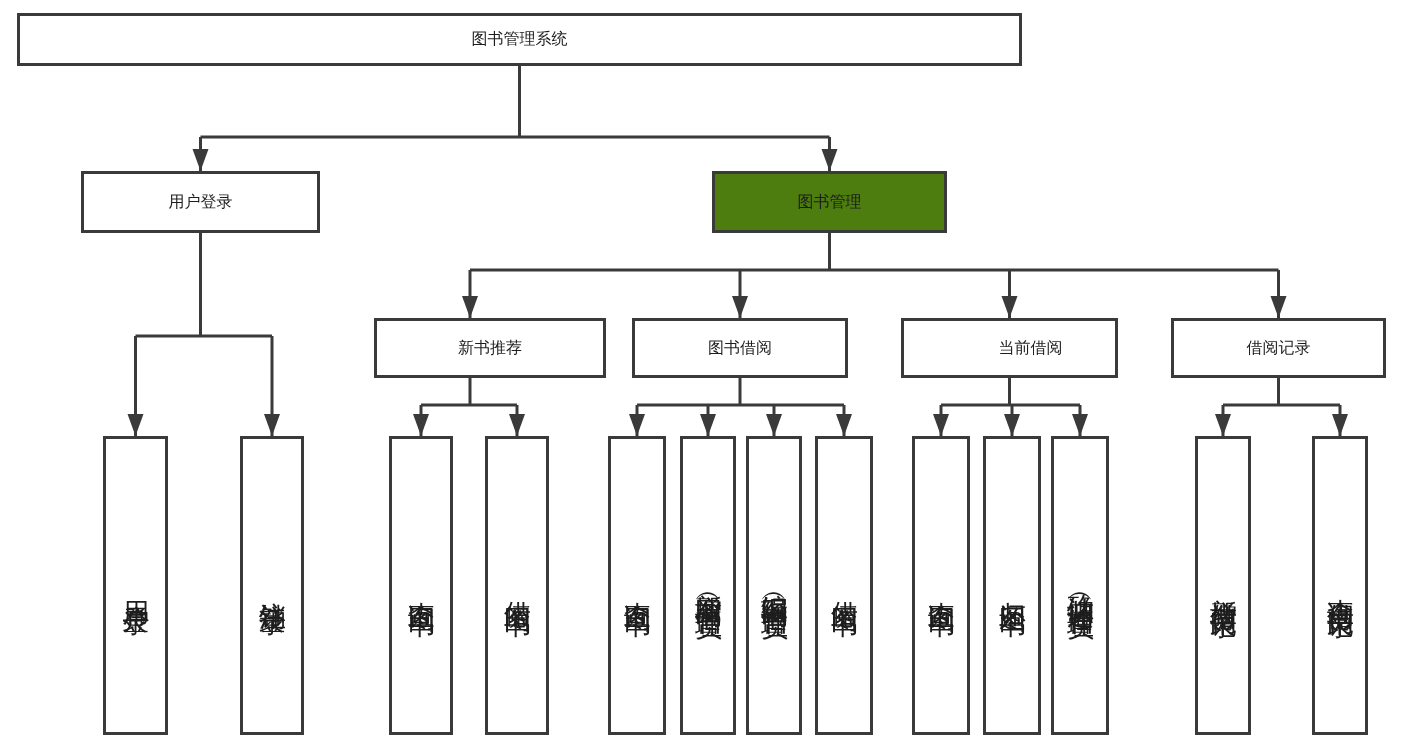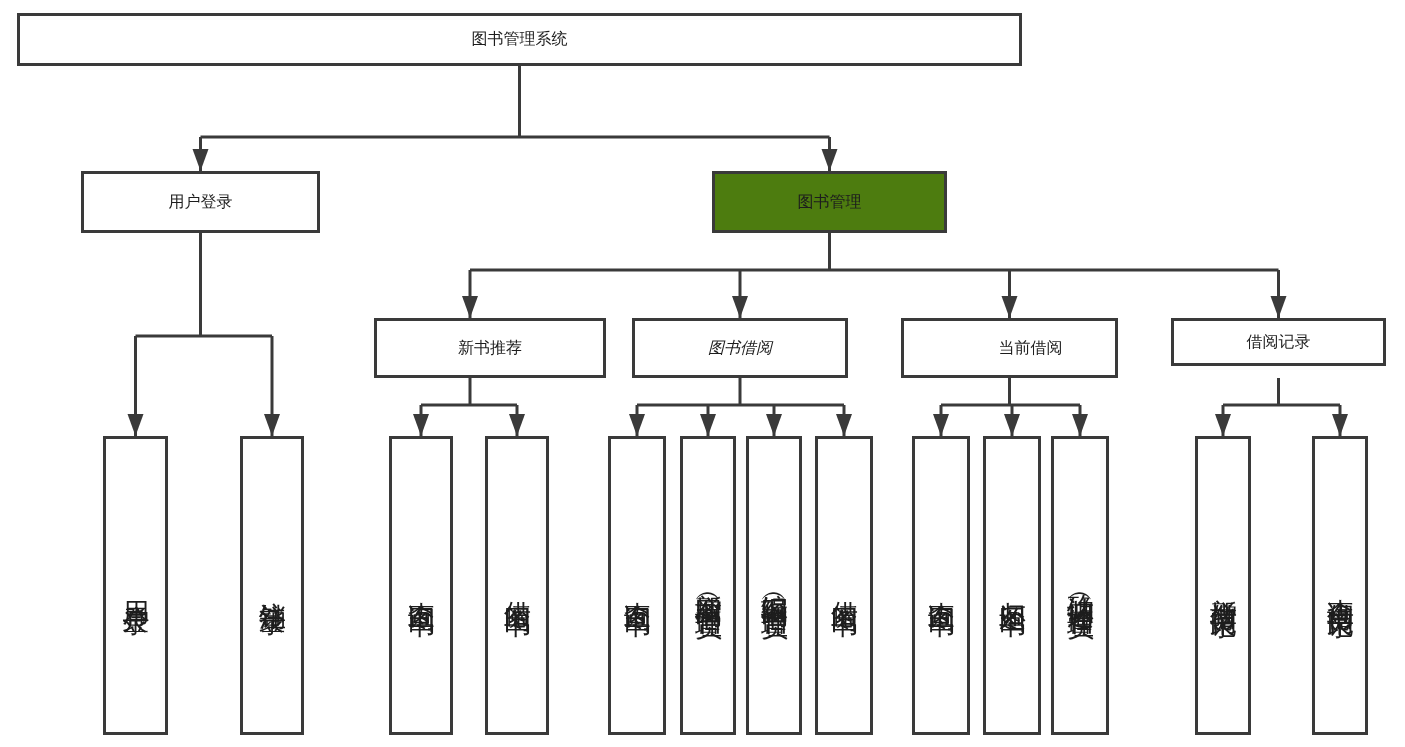--- a/index.html
+++ b/index.html
@@ -127,26 +127,26 @@
       <div class="node horizontal" style="left: 81px; top: 171px; width: 239px; height: 62px; border-color: rgb(58, 58, 58); background: rgb(255, 255, 255);">
         <div class="node-label" style="color: rgb(29, 29, 29);">用户登录</div>
       </div>
       <div class="node horizontal" style="left: 712px; top: 171px; width: 235px; height: 62px; border-color: rgb(58, 58, 58); background: #4d7c0f;">
         <div class="node-label" style="color: rgb(29, 29, 29);">图书管理</div>
       </div>
       <div class="node horizontal" style="left: 362px; top: 318px; width: 232px; height: 60px; border-color: rgb(58, 58, 58); background: rgb(255, 255, 255); margin-left: 12px;">
         <div class="node-label" style="color: rgb(29, 29, 29);">新书推荐</div>
       </div>
       <div class="node horizontal" style="left: 632px; top: 318px; width: 216px; height: 60px; border-color: rgb(58, 58, 58); background: rgb(255, 255, 255);">
-        <div class="node-label" style="color: rgb(29, 29, 29); font-style: italic;">图书借阅</div>
+        <div class="node-label" style="color: rgb(29, 29, 29);">图书借阅</div>
       </div>
       <div class="node horizontal" style="left: 901px; top: 318px; width: 217px; height: 60px; border-color: rgb(58, 58, 58); background: rgb(255, 255, 255); padding-left: 42px;">
         <div class="node-label" style="color: rgb(29, 29, 29);">当前借阅</div>
       </div>
-      <div class="node horizontal" style="left: 1171px; top: 318px; width: 215px; height: 48px; border-color: rgb(58, 58, 58); background: rgb(255, 255, 255);">
+      <div class="node horizontal" style="left: 1171px; top: 318px; width: 215px; height: 60px; border-color: rgb(58, 58, 58); background: rgb(255, 255, 255);">
         <div class="node-label" style="color: rgb(29, 29, 29);">借阅记录</div>
       </div>
       <div class="node vertical" style="left: 103px; top: 436px; width: 65px; height: 299px; border-color: rgb(58, 58, 58); background: rgb(255, 255, 255);">
         <div class="node-label" style="color: rgb(29, 29, 29);">用户登录</div>
       </div>
       <div class="node vertical" style="left: 240px; top: 436px; width: 64px; height: 299px; border-color: rgb(58, 58, 58); background: rgb(255, 255, 255);">
         <div class="node-label" style="color: rgb(29, 29, 29);">注销登录</div>
       </div>
       <div class="node vertical" style="left: 389px; top: 436px; width: 64px; height: 299px; border-color: rgb(58, 58, 58); background: rgb(255, 255, 255);">
         <div class="node-label" style="color: rgb(29, 29, 29);">查询图书</div>

